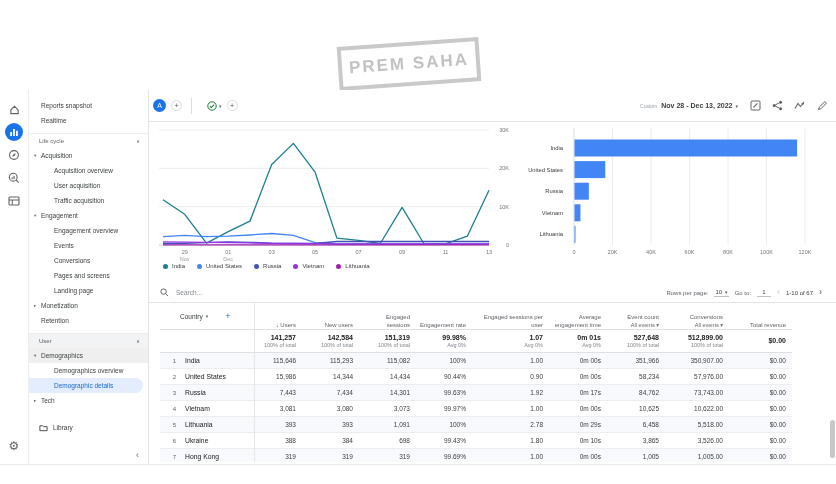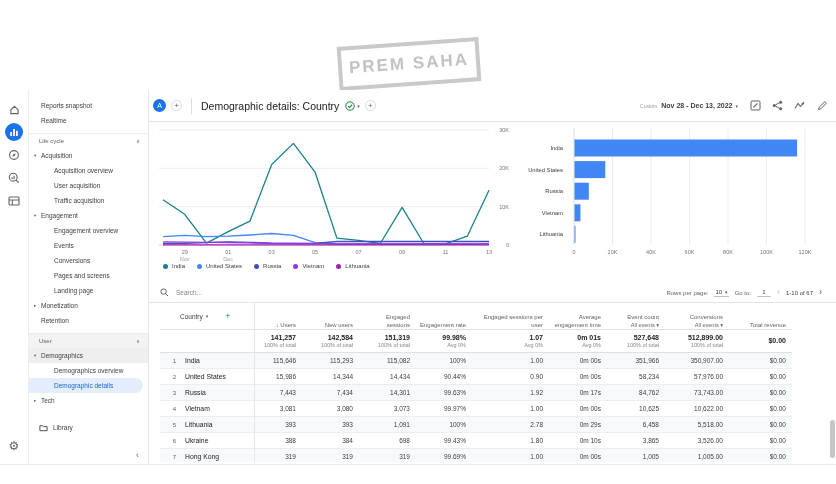--- a/index.html
+++ b/index.html
@@ -175,21 +175,20 @@
       </div>
       <span class="sb-collapse">‹</span>
   </div>
 
   <div class="main">
 
     <div class="hdr">
       <div class="avatar">A</div>
       <div class="pluscircle">+</div>
       <div class="vdiv"></div>
-      <div class="title">Demographic details: Country</div>
       <div class="checkwrap">
         <span>
           <svg width="10" height="10" viewBox="0 0 10 10">
               <circle cx="5" cy="5" r="4.2" fill="none" stroke="#188038" stroke-width="1"></circle>
               <path d="M3 5.1 L4.4 6.5 L7.1 3.6" fill="none" stroke="#188038" stroke-width="1.1"></path>
             </svg>
         </span>
         <span class="tinycaret">▾</span>
       </div>
       <div class="pluscircle">+</div>

